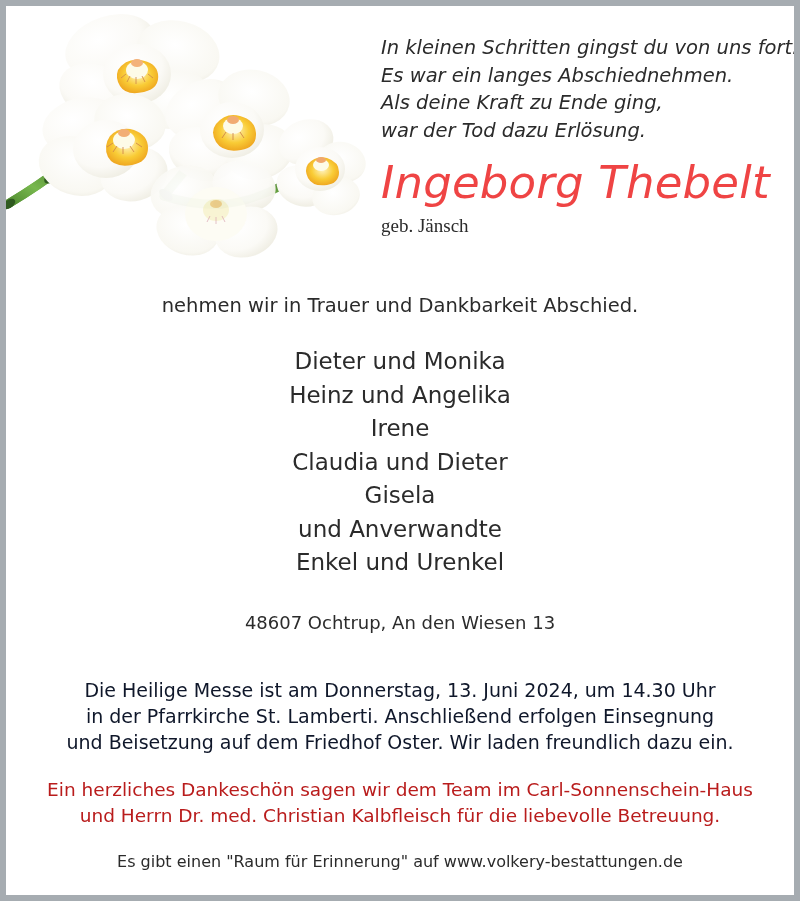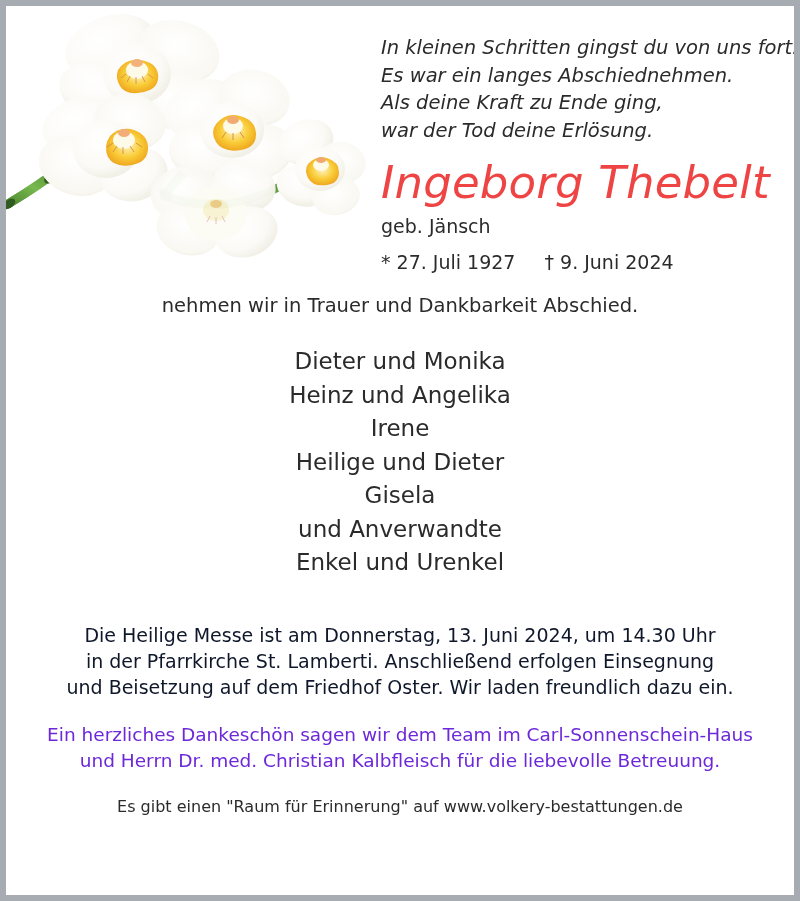--- a/index.html
+++ b/index.html
@@ -60,20 +60,21 @@
     line-height: 52px;
     letter-spacing: 0.2px;
     color: #ef4444;
     white-space: nowrap;
   }
   .maiden-name {
     margin-top: 4px;
     font-size: 19px;
     line-height: 26px;
     color: #2b2b2b;
+    font-family: Liberation Serif, serif;
   }
   .life-dates {
     margin-top: 10px;
     font-size: 19px;
     line-height: 26px;
     color: #2b2b2b;
   }
   .life-dates .gap { display: inline-block; width: 17px; }
 
   
@@ -113,21 +114,21 @@
     font-size: 19px;
     line-height: 26px;
     color: #0f172a;
   }
   .service div { white-space: nowrap; }
 
   .thanks {
     margin-top: 22px;
     font-size: 18.5px;
     line-height: 26px;
-    color: #6d28d9;
+    color: #b91c1c;
   }
   .thanks div { white-space: nowrap; }
 
   .memorial-room {
     margin-top: 22px;
     font-size: 16px;
     line-height: 22px;
     color: #2b2b2b;
     white-space: nowrap;
   }
@@ -266,51 +267,45 @@
         </g>
       </g>
     </svg>
   </div>
 
   <div class="header-block">
     <div class="verse">
       <div>In kleinen Schritten gingst du von uns fort.</div>
       <div>Es war ein langes Abschiednehmen.</div>
       <div>Als deine Kraft zu Ende ging,</div>
-      <div>war der Tod deine Erlösung.</div>
+      <div>war der Tod dazu Erlösung.</div>
     </div>
 
     <div class="deceased-name">Ingeborg Thebelt</div>
     <div class="maiden-name">geb. Jänsch</div>
 
-    <div class="life-dates">
-      <span>*</span>
-      <span>27. Juli 1927</span>
-      <span class="gap"></span>
-      <span>†</span>
-      <span>9. Juni 2024</span>
-    </div>
   </div>
 
   <div class="body-block">
 
     <div class="intro">
       <div>nehmen wir in Trauer und Dankbarkeit Abschied.</div>
     </div>
 
     <div class="survivors">
       <div class="survivor">Dieter und Monika</div>
       <div class="survivor">Heinz und Angelika</div>
       <div class="survivor">Irene</div>
-      <div class="survivor">Heilige und Dieter</div>
+      <div class="survivor">Claudia und Dieter</div>
       <div class="survivor">Gisela</div>
       <div class="survivor">und Anverwandte</div>
       <div class="survivor">Enkel und Urenkel</div>
     </div>
 
+    <div class="address">48607 Ochtrup, An den Wiesen 13</div>
 
     <div class="service">
       <div>Die Heilige Messe ist am Donnerstag, 13. Juni 2024, um 14.30 Uhr</div>
       <div>in der Pfarrkirche St. Lamberti. Anschließend erfolgen Einsegnung</div>
       <div>und Beisetzung auf dem Friedhof Oster. Wir laden freundlich dazu ein.</div>
     </div>
 
     <div class="thanks">
       <div>Ein herzliches Dankeschön sagen wir dem Team im Carl-Sonnenschein-Haus</div>
       <div>und Herrn Dr. med. Christian Kalbfleisch für die liebevolle Betreuung.</div>

